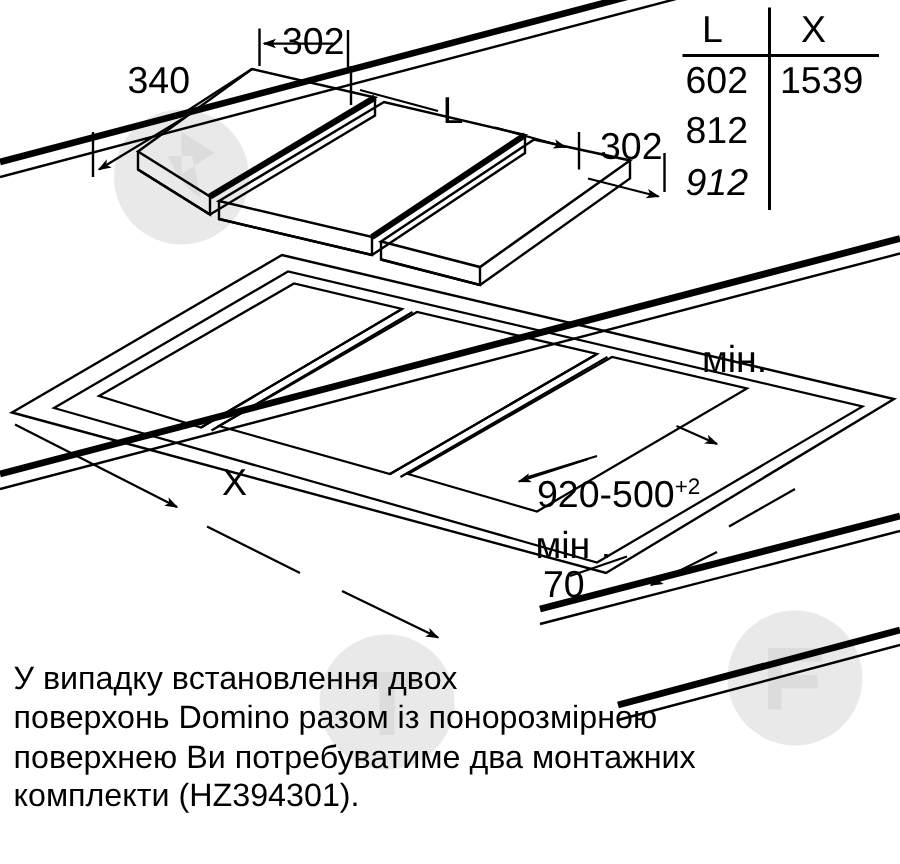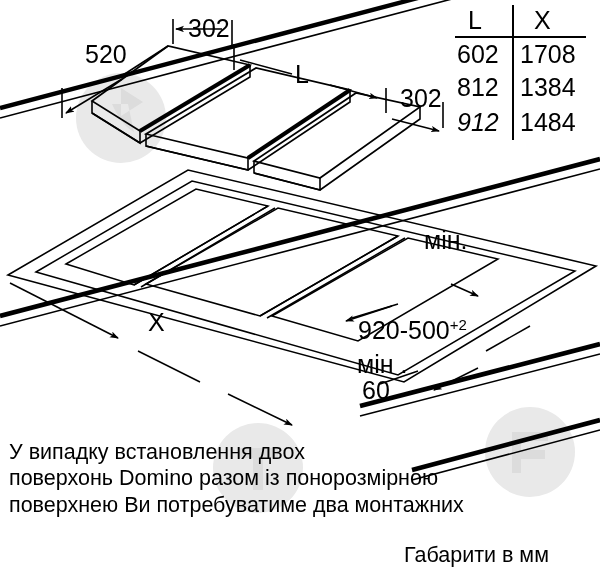--- a/index.html
+++ b/index.html
@@ -158,42 +158,40 @@
         <path d="M455,37 L586,37" stroke-width="2"></path>
         <path d="M513,5 L513,140" stroke-width="2"></path>
       </g>
     </g>
   </svg>
 
   <div class="txt tblhead" style="left:468px;top:8px;">L</div>
   <div class="txt tblhead" style="left:534px;top:8px;">X</div>
 
   <div class="txt tblcell" style="left:457px;top:42px;">602</div>
-  <div class="txt tblcell" style="left:520px;top:42px;">1708</div>
+  <div class="txt tblcell" style="left:520px;top:42px;">1539</div>
 
   <div class="txt tblcell" style="left:457px;top:75px;">812</div>
-  <div class="txt tblcell" style="left:520px;top:75px;">1384</div>
 
   <div class="txt tblcell" style="left:457px;top:110px;font-style:italic;">912</div>
-  <div class="txt tblcell" style="left:520px;top:110px;">1484</div>
 
-  <div class="txt dimnum" style="left:85px;top:42px;">520</div>
+  <div class="txt dimnum" style="left:85px;top:42px;">340</div>
   <div class="txt dimnum" style="left:188px;top:16px;">302</div>
   <div class="txt dimnum" style="left:295px;top:62px;">L</div>
   <div class="txt dimnum" style="left:400px;top:86px;">302</div>
 
   <div class="txt dimnum" style="left:148px;top:310px;">X</div>
 
   <div class="txt dimnum" style="left:358px;top:317px;"><span>920-500</span><span class="sup">+2</span></div>
 
-  <div class="txt dimnum" style="left:424px;top:228px;text-align:center;">мін.</div>
+  <div class="txt dimnum" style="left:468px;top:228px;text-align:center;">мін.</div>
 
   <div class="txt dimnum" style="left:357px;top:352px;">мін .</div>
-  <div class="txt dimnum" style="left:362px;top:378px;">60</div>
+  <div class="txt dimnum" style="left:362px;top:378px;">70</div>
 
 
   <div class="txt bodytext" style="left:9px;top:440px;">У випадку встановлення двох</div>
   <div class="txt bodytext" style="left:9px;top:466px;">поверхонь Domino разом із понорозмірною</div>
   <div class="txt bodytext" style="left:9px;top:493px;">поверхнею Ви потребуватиме два монтажних</div>
+  <div class="txt bodytext" style="left:9px;top:518px;">комплекти (HZ394301).</div>
 
-  <div class="txt footnote" style="left:404px;top:545px;">Габарити в мм</div>
 
 </div>
 
 </body></html>

